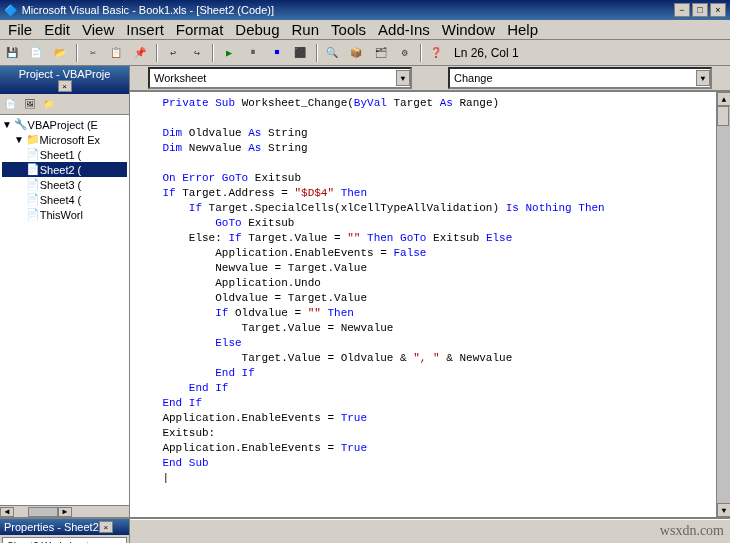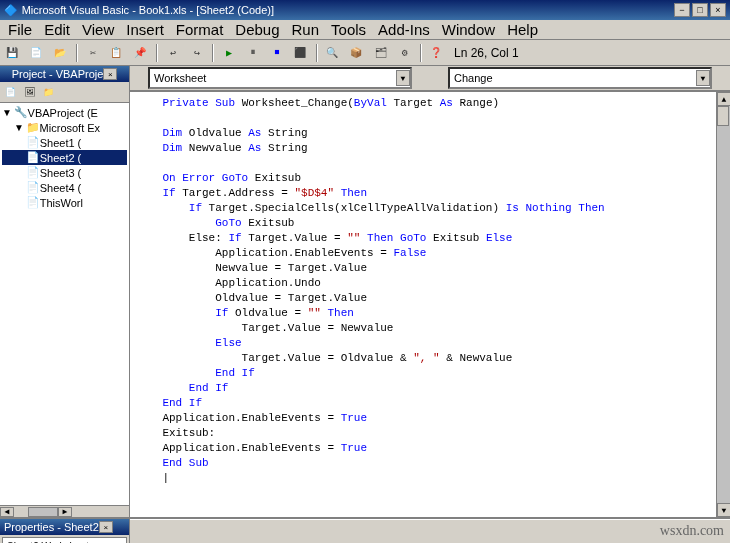--- a/index.html
+++ b/index.html
@@ -100,20 +100,21 @@
 
     .panel-header {
       background: linear-gradient(to bottom, #3a6ea5, #0a246a);
       color: white;
       padding: 2px 4px;
       font-family: 'Tahoma', sans-serif;
       font-size: 11px;
       display: flex;
       justify-content: center;
       align-items: center;
+      flex-direction: column;
     }
     .panel-close {
       width: 14px; height: 12px;
       background: #d4d0c8;
       border: 1px solid #808080;
       font-size: 8px;
       display: flex; align-items: center; justify-content: center;
       cursor: pointer; color: #000;
     }
 

